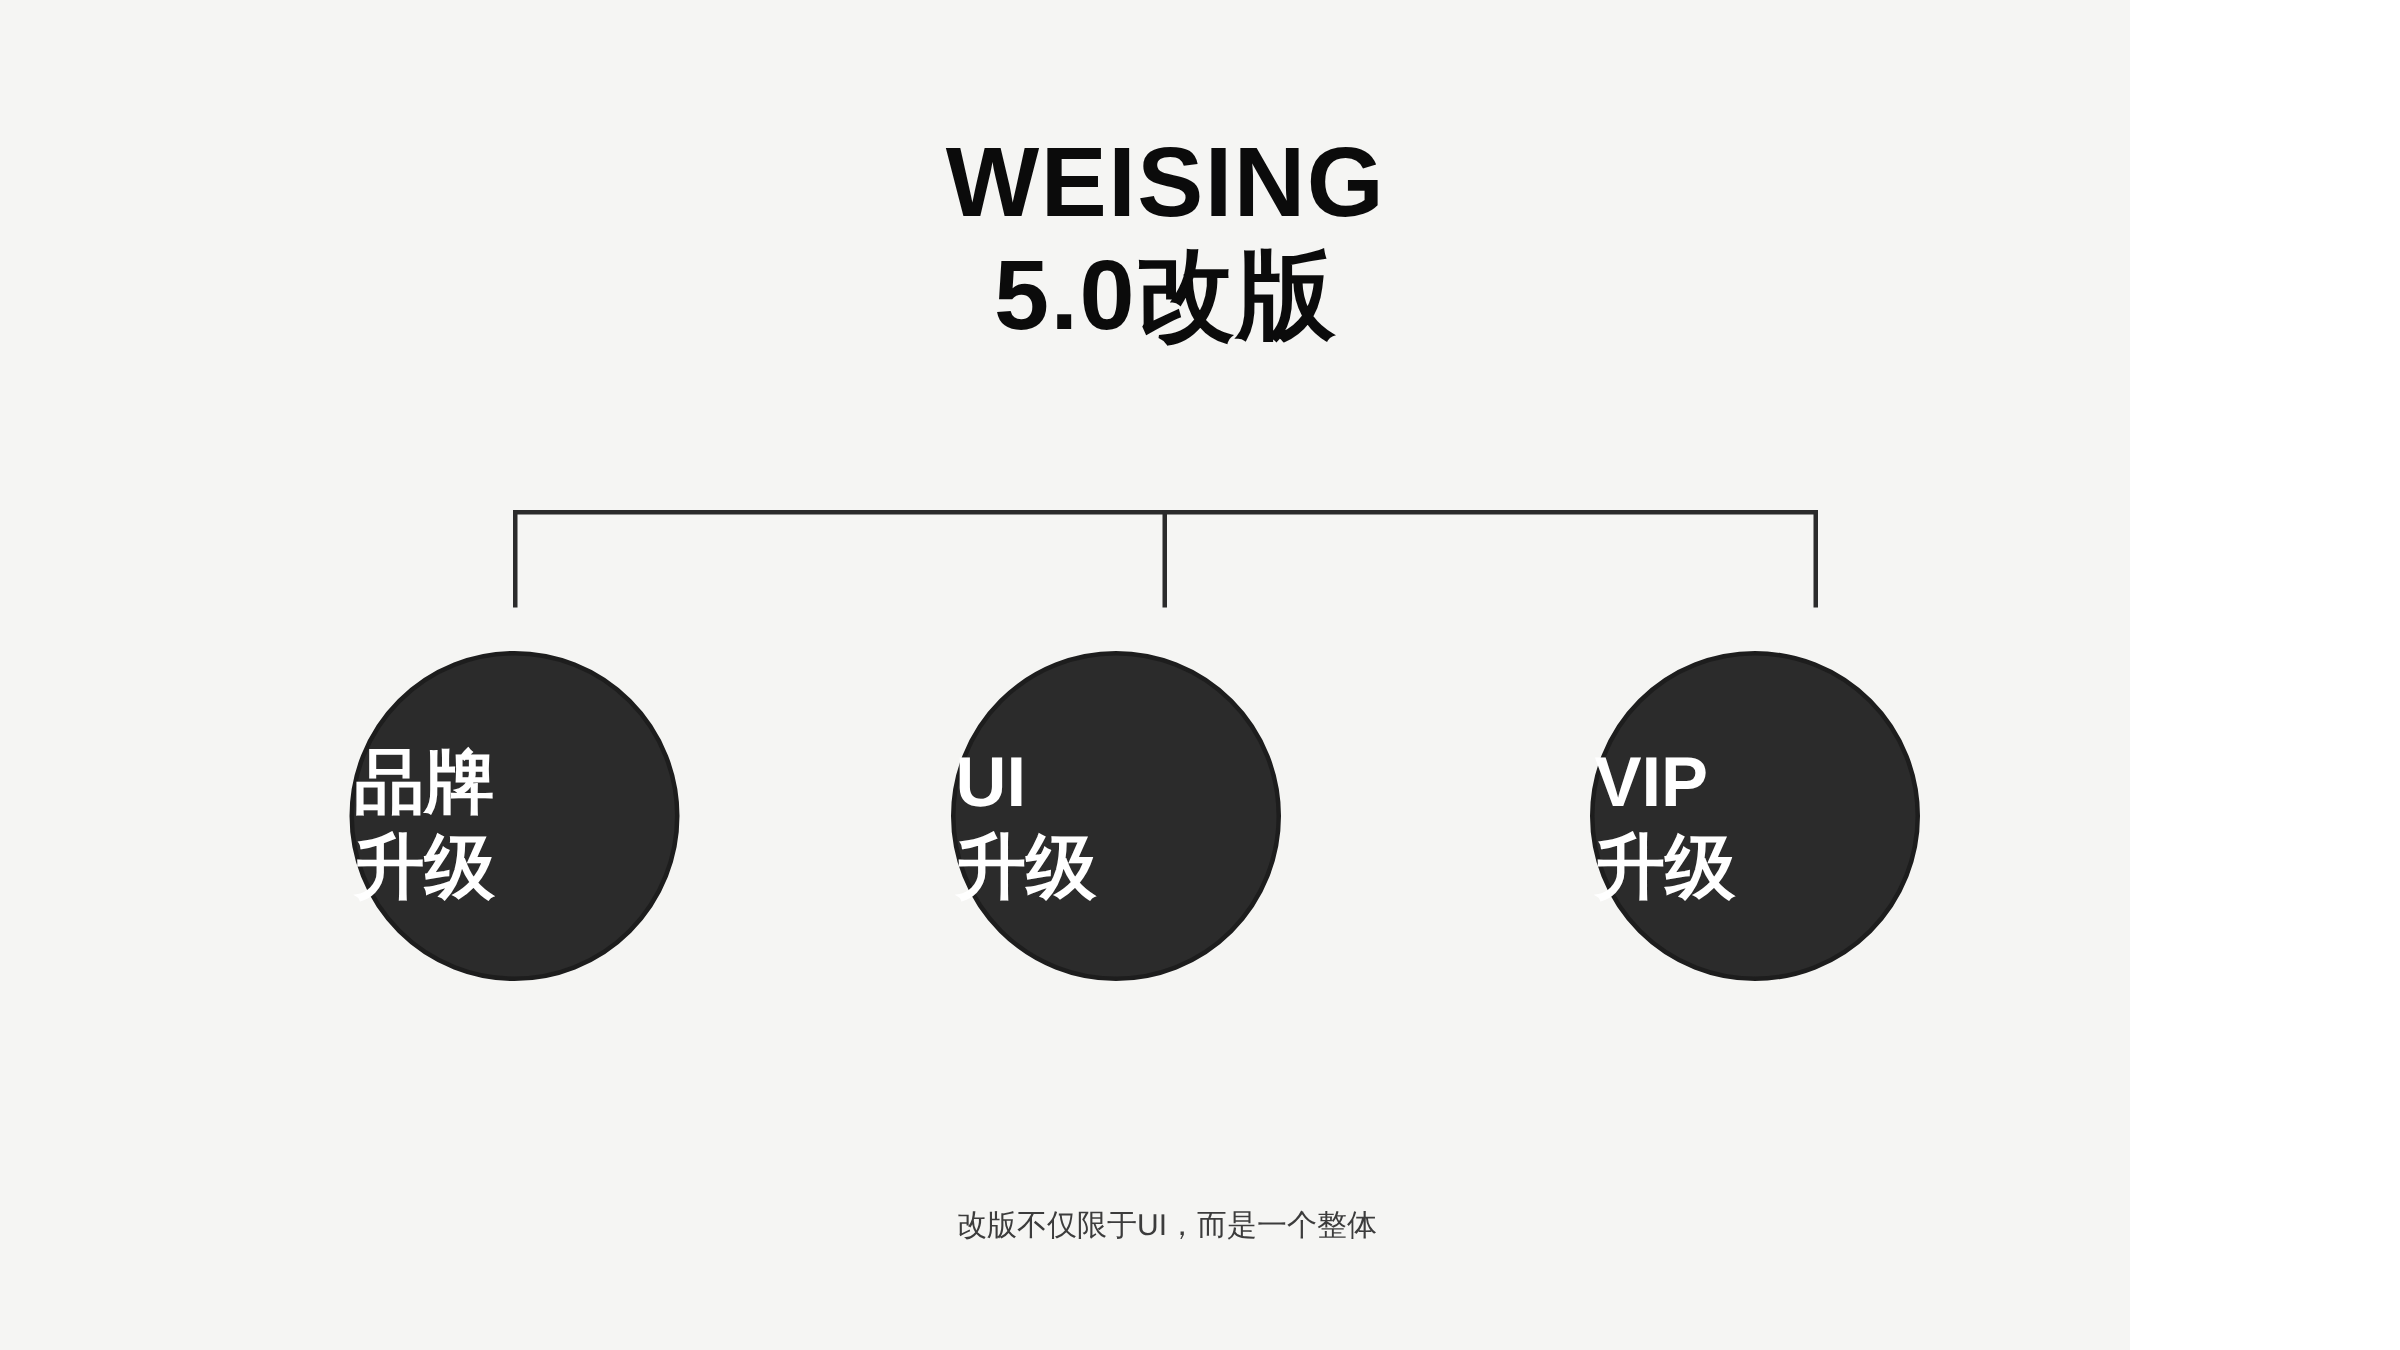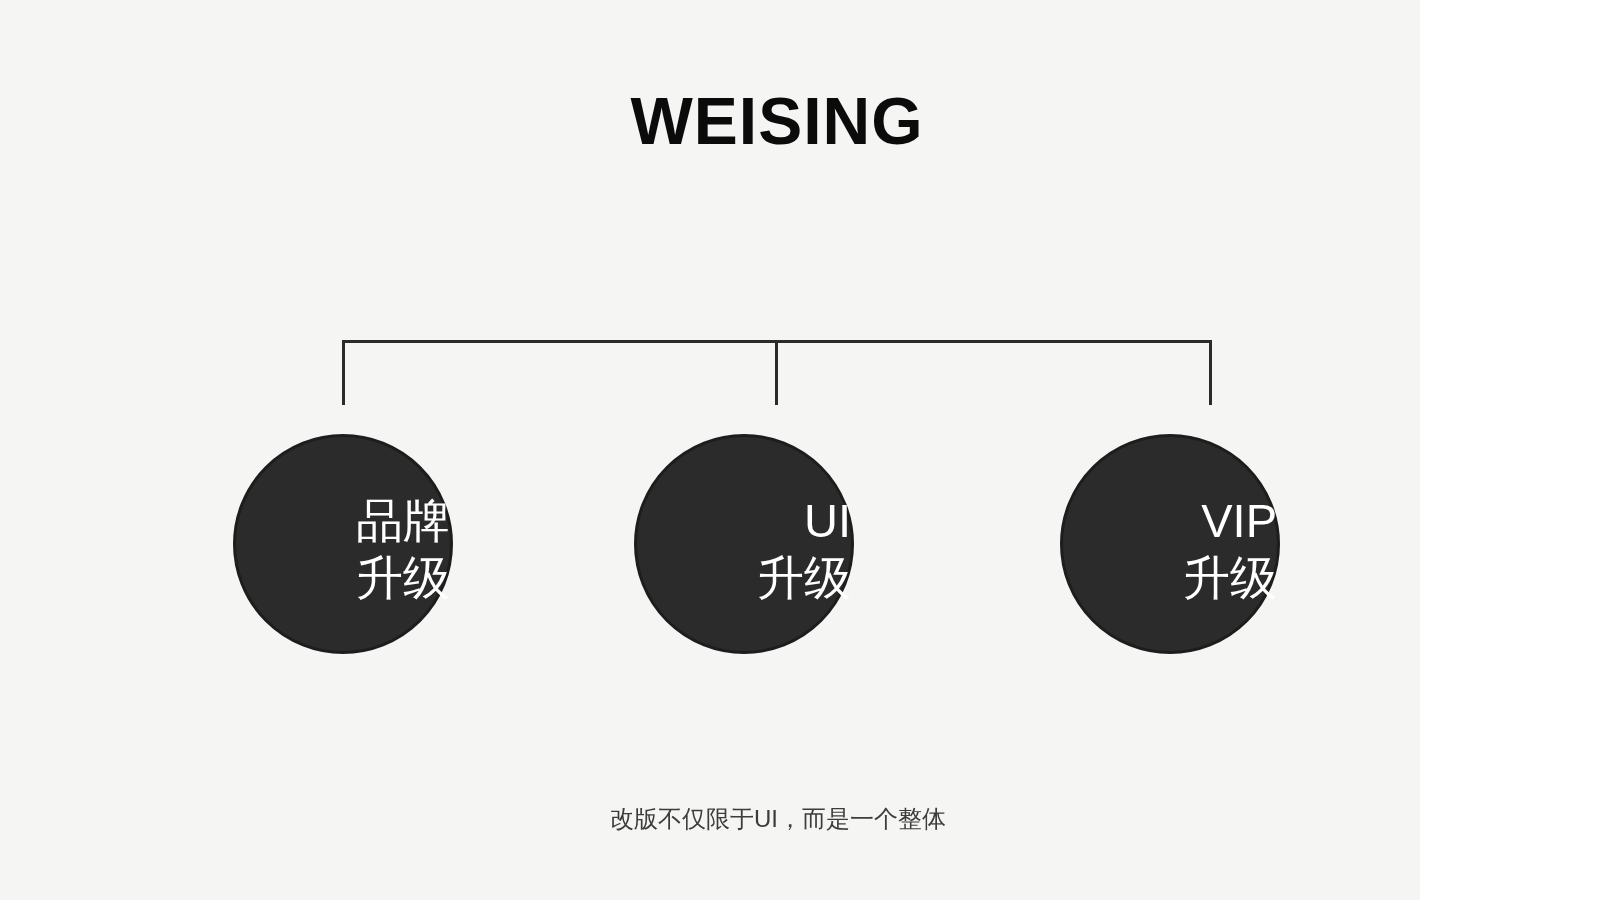--- a/index.html
+++ b/index.html
@@ -52,50 +52,51 @@
     position: absolute;
     top: 434px;
     width: 220px;
     height: 220px;
     border-radius: 50%;
     background: #2b2b2b;
     border: 3px solid #1d1d1d;
     box-sizing: border-box;
     display: flex;
     flex-direction: column;
-    align-items: flex-end;
+    align-items: flex-start;
     justify-content: center;
     text-align: center;
     color: #ffffff;
-    font-weight: normal;
+    font-weight: bold;
     font-size: 47px;
     line-height: 57px;
     padding-top: 10px;
   }
   .node-brand { left: 233px; }
   .node-ui    { left: 634px; }
   .node-vip   { left: 1060px; }
   
   .caption {
     position: absolute;
     left: 778px;
     top: 803px;
     transform: translateX(-50%);
-    font-size: 24px;
+    font-size: 20px;
     color: #3c3c3c;
     white-space: nowrap;
   }
 </style>
 </head>
 <body>
 
 <div class="canvas">
 
   <div class="title">
     <div>WEISING</div>
+    <div>5.0改版</div>
   </div>
 
   <div class="connector">
     <div class="h-line"></div>
     <div class="v-line v-left"></div>
     <div class="v-line v-middle"></div>
     <div class="v-line v-right"></div>
   </div>
 
   <div class="node node-brand">

